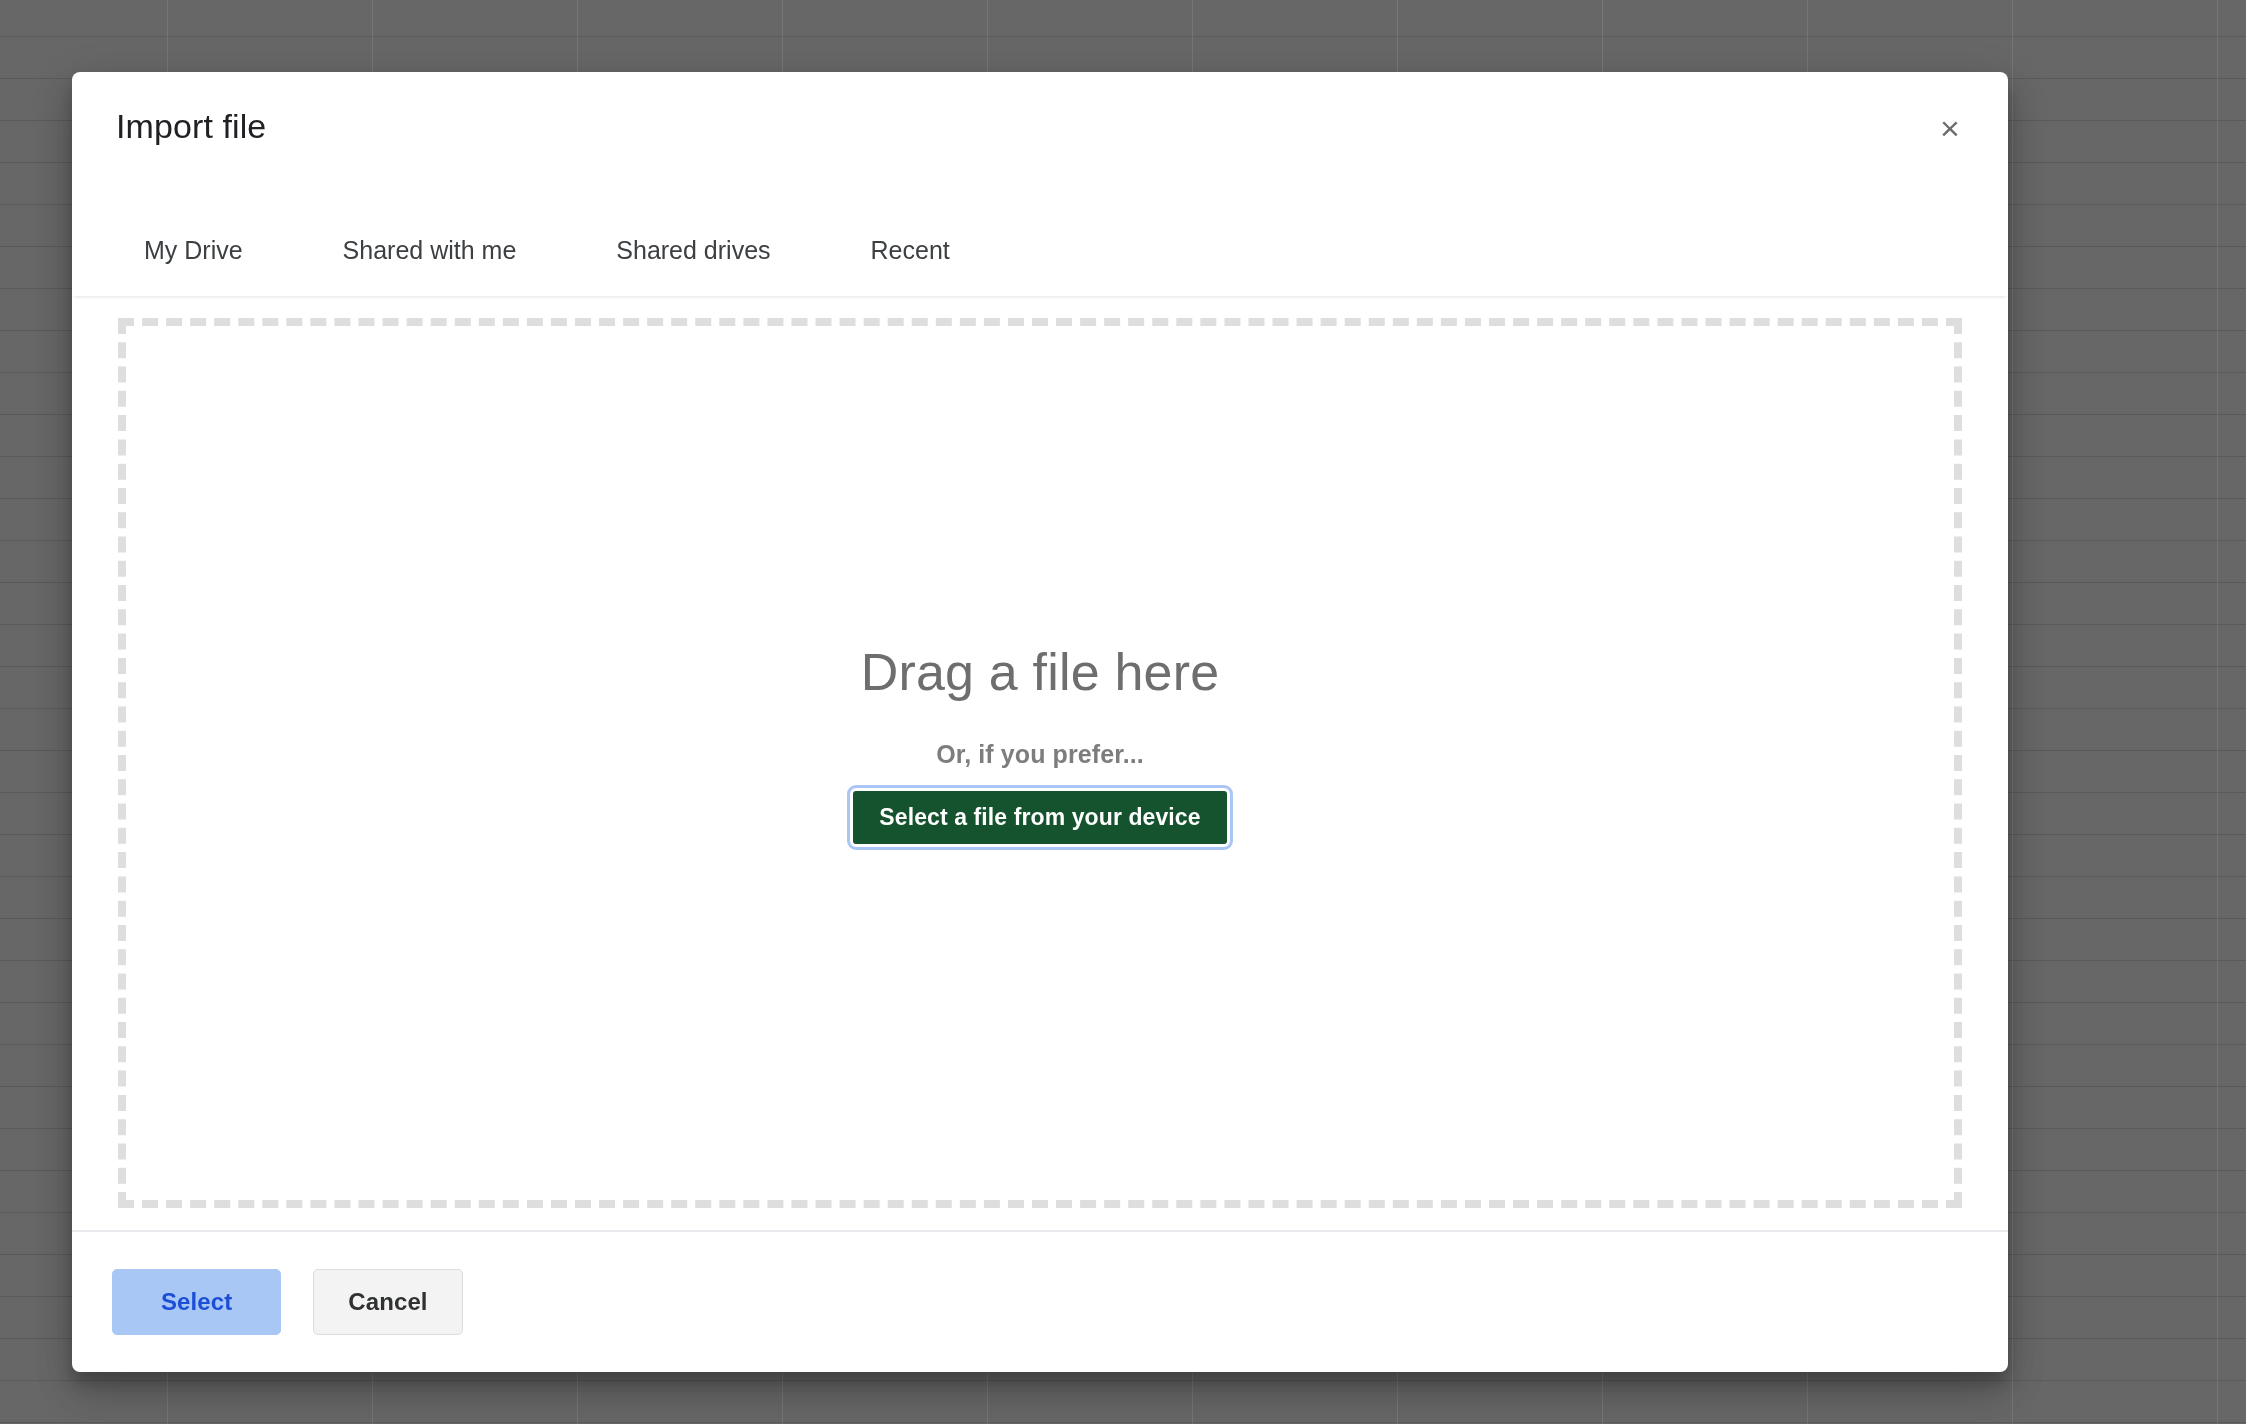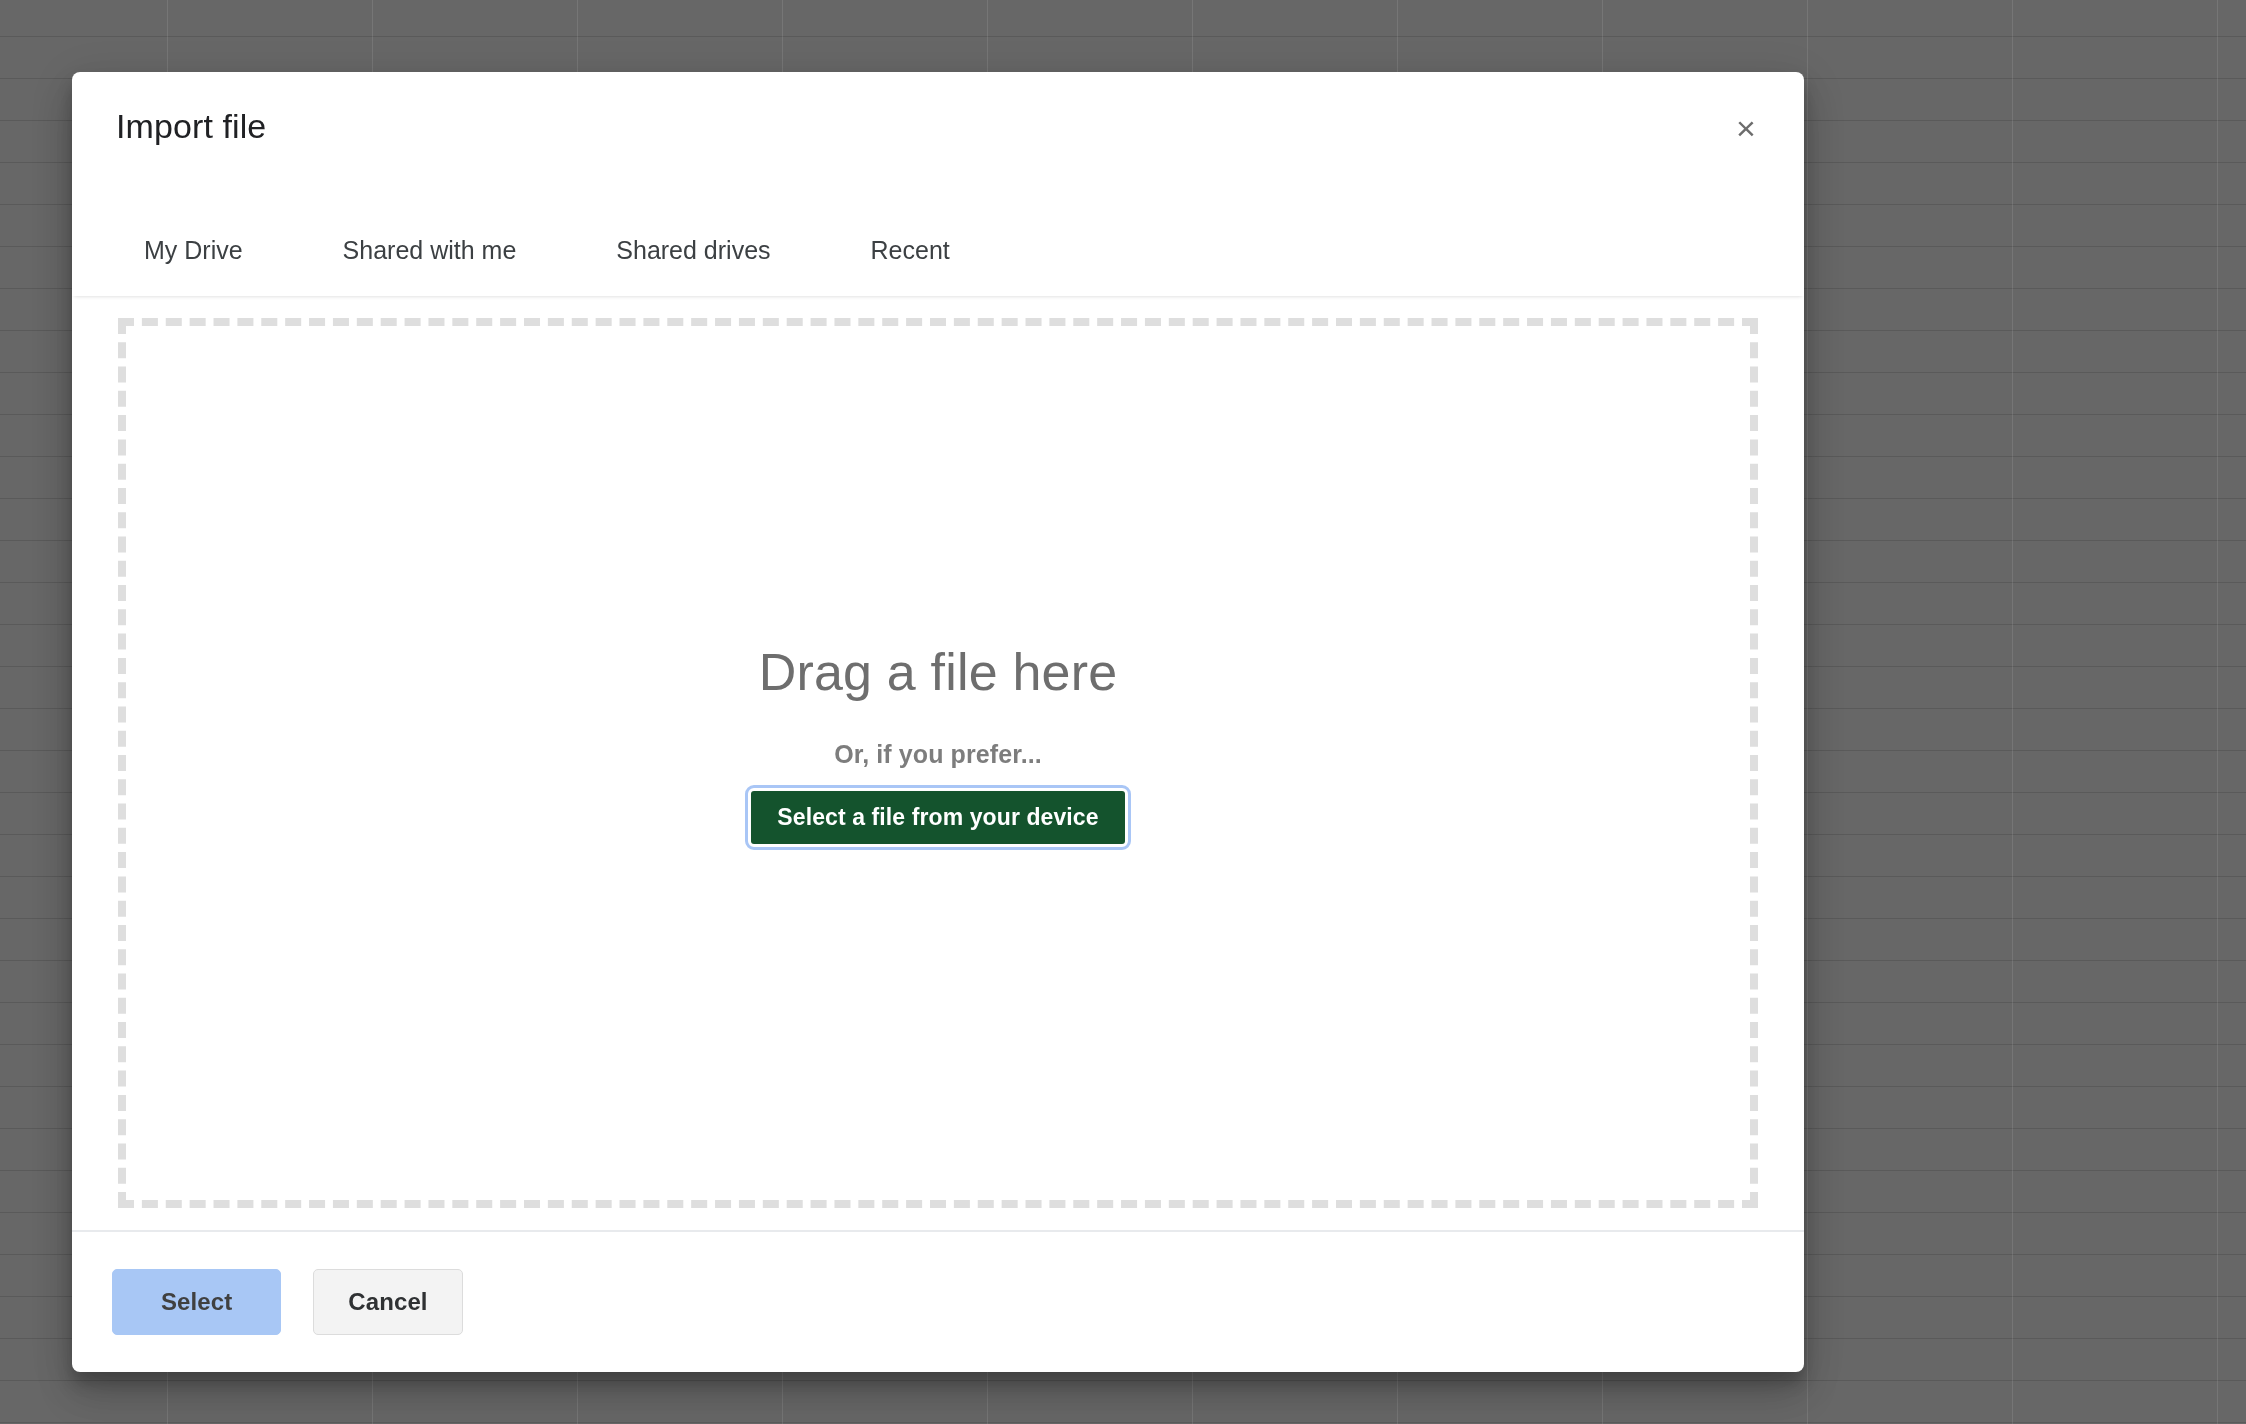--- a/index.html
+++ b/index.html
@@ -26,21 +26,21 @@
       linear-gradient(to bottom, rgba(0,0,0,0.12) 1px, transparent 1px);
     background-size: 205px 42px;
     background-position: -38px -6px;
   }
 
   
   #dialog {
     position: absolute;
     left: 72px;
     top: 72px;
-    width: 1732px;
+    width: 1936px;
     height: 1300px;
     background: #ffffff;
     border-radius: 8px;
     box-shadow: 0 11px 15px rgba(0,0,0,0.20),
                 0 24px 38px rgba(0,0,0,0.14),
                 0 9px 46px rgba(0,0,0,0.12);
     display: flex;
     flex-direction: column;
     overflow: hidden;
   }
@@ -201,21 +201,21 @@
     font-size: 24px;
     font-weight: 700;
     font-family: "Liberation Sans", sans-serif;
     cursor: pointer;
     letter-spacing: 0.1px;
     line-height: 1;
   }
 
   .btn-primary-disabled {
     background: #a8c7f5;
-    color: #404040;
+    color: #1d4ed8;
     border: 1px solid #a8c7f5;
     padding: 20px 48px;
     cursor: default;
   }
 
   .btn-secondary {
     background: #f3f3f3;
     color: #2f3133;
     border: 1px solid #dcdcdc;
     padding: 20px 34px;

